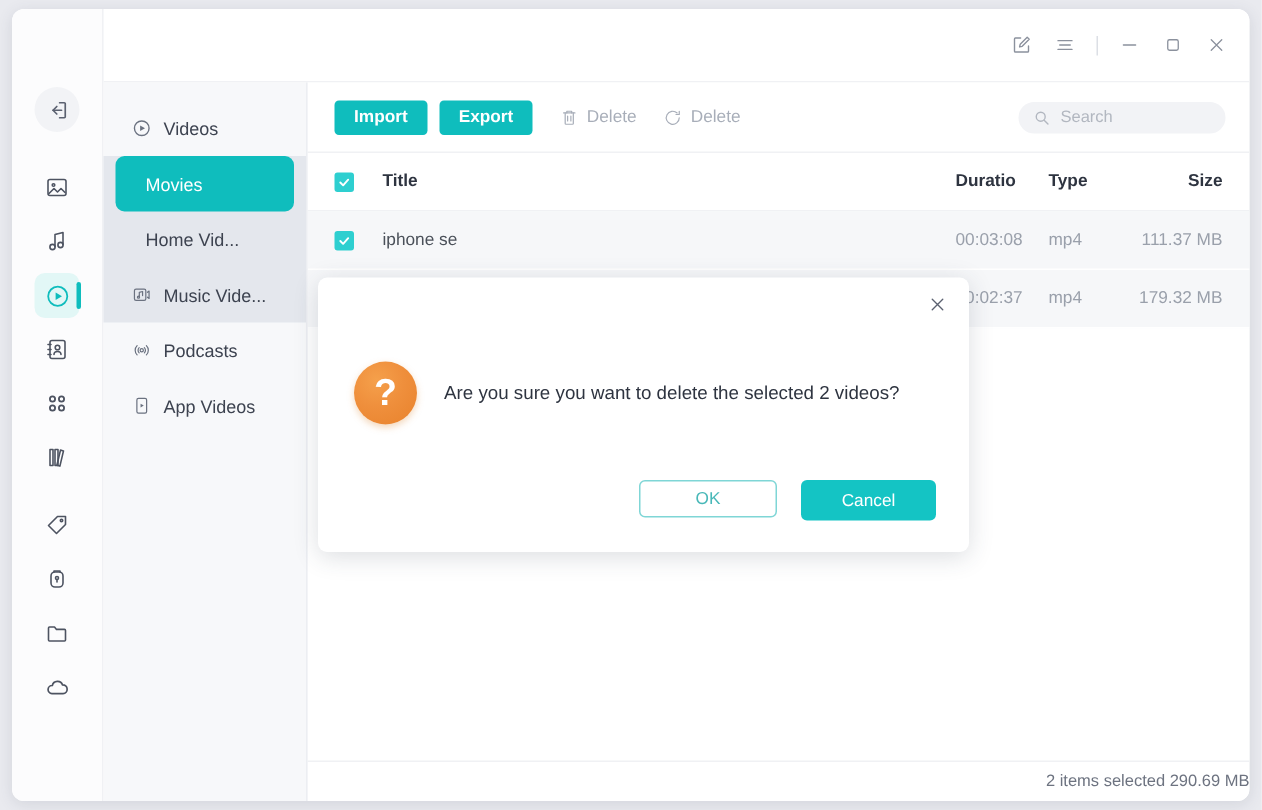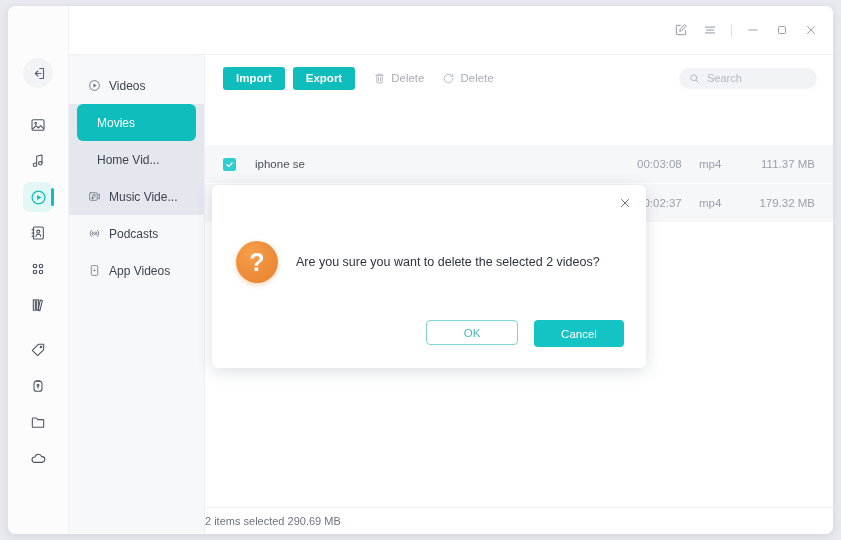--- a/index.html
+++ b/index.html
@@ -186,21 +186,20 @@
     flex: 0 0 14px;
   }
 
   
   .main {
     flex: 1;
     display: flex;
     flex-direction: column;
     background: #ffffff;
     min-width: 0;
-    gap: 44px;
   }
   .toolbar {
     height: 46px;
     flex: 0 0 46px;
     display: flex;
     align-items: center;
     padding: 0 16px 0 18px;
     gap: 8px;
   }
   .btn-primary {
@@ -285,21 +284,21 @@
   .col-size { width: 68px; flex: 0 0 68px; text-align: right; }
   .tbody-fill { flex: 1; background: #ffffff; }
 
   
   .status {
     height: 26px;
     flex: 0 0 26px;
     border-top: 1px solid #f0f1f4;
     display: flex;
     align-items: center;
-    justify-content: flex-start;
+    justify-content: flex-end;
     font-size: 11px;
     color: #6d7380;
   }
 
   
   .modal {
     position: absolute;
     left: 204px;
     top: 179px;
     width: 434px;
@@ -617,20 +616,31 @@
                 <svg width="11" height="11" viewBox="0 0 24 24" fill="none" stroke="#b2b7c0" stroke-width="2" stroke-linecap="round">
                   <circle cx="10.5" cy="10.5" r="6.5"></circle>
                     <path d="M15.5 15.5L21 21"></path>
                 </svg>
               </span>
               <input type="text" placeholder="Search" style="">
             </div>
           </div>
 
           <div class="table">
+            <div class="thead">
+              <div class="cb">
+                <svg width="9" height="9" viewBox="0 0 24 24" fill="none" stroke="#ffffff" stroke-width="3.4" stroke-linecap="round" stroke-linejoin="round">
+                    <path d="M5 12.5l5 5 9-10"></path>
+                  </svg>
+              </div>
+              <div class="col-title">Title</div>
+              <div class="col-dur">Duratio</div>
+              <div class="col-type">Type</div>
+              <div class="col-size">Size</div>
+            </div>
 
             <div class="trow">
               <div class="cb">
                 <svg width="9" height="9" viewBox="0 0 24 24" fill="none" stroke="#ffffff" stroke-width="3.4" stroke-linecap="round" stroke-linejoin="round">
                     <path d="M5 12.5l5 5 9-10"></path>
                   </svg>
               </div>
               <div class="col-title" style="color:#4a5059;">iphone se</div>
               <div class="col-dur">00:03:08</div>
               <div class="col-type">mp4</div>

